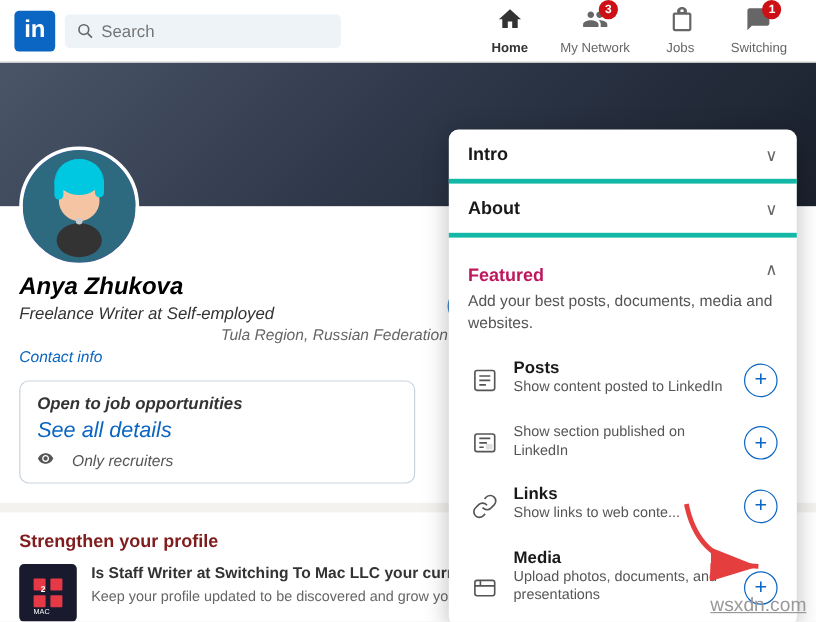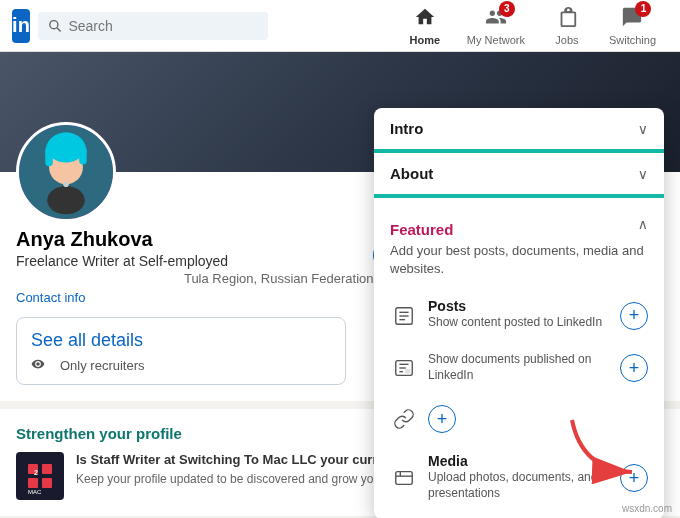--- a/index.html
+++ b/index.html
@@ -10,21 +10,21 @@
       background: white;
       height: 52px;
       display: flex;
       align-items: center;
       padding: 0 12px;
       border-bottom: 1px solid #e0dfdc;
       position: relative;
       z-index: 10;
     }
     .linkedin-logo {
-      width: 18px;
+      width: 34px;
       height: 34px;
       background: #0a66c2;
       border-radius: 4px;
       display: flex;
       align-items: center;
       justify-content: center;
       color: white;
       font-weight: 900;
       font-size: 20px;
       flex-shrink: 0;
@@ -113,20 +113,21 @@
       border: 3px solid white;
       background: linear-gradient(135deg, #667eea 0%, #764ba2 100%);
       overflow: hidden;
       display: flex;
       align-items: center;
       justify-content: center;
     }
     
     .profile-info {
       padding-top: 56px;
+      font-style: italic;
     }
     .profile-name {
       font-size: 20px;
       font-weight: 700;
       color: #000;
       margin-bottom: 2px;
     }
     .profile-title {
       font-size: 14px;
       color: #333;
@@ -183,21 +184,21 @@
 
     
     .strengthen-section {
       background: white;
       margin-top: 8px;
       padding: 16px;
     }
     .strengthen-title {
       font-size: 15px;
       font-weight: 700;
-      color: #0f766e;
+      color: #7f1d1d;
       margin-bottom: 10px;
     }
     .strengthen-card {
       display: flex;
       align-items: flex-start;
       gap: 12px;
     }
     .company-logo {
       width: 48px;
       height: 48px;
@@ -311,21 +312,21 @@
       margin-top: 11px;
     }
     .featured-desc {
       font-size: 13px;
       color: #555;
       padding: 0 16px 10px 16px;
       line-height: 1.4;
     }
     .featured-item {
       display: flex;
-      align-items: center;
+      align-items: flex-end;
       padding: 10px 16px;
       gap: 10px;
       position: relative;
     }
     .featured-item-icon {
       width: 28px;
       height: 28px;
       flex-shrink: 0;
       display: flex;
       align-items: center;
@@ -360,23 +361,24 @@
       cursor: pointer;
       flex-shrink: 0;
       margin-top: 2px;
     }
 
     
     .watermark {
       position: absolute;
       bottom: 4px;
       right: 8px;
-      font-size: 10px;
+      font-size: 16px;
       color: #999;
       z-index: 300;
+      text-decoration: underline;
     }
 
     
     .avatar-svg {
       width: 94px;
       height: 94px;
     }
   </style>
 </head>
 <body>
@@ -472,20 +474,21 @@
     <div class="profile-title">Freelance Writer at Self-employed</div>
     <div class="profile-location">
       <span>Tula Region, Russian Federation</span>
       <span style="color:#ccc;">·</span>
       <span class="connections-link">197 connections</span>
       <span style="color:#ccc;">·</span>
     </div>
     <a class="contact-link">Contact info</a>
 
     <div class="open-to-box">
+      <span class="open-title">Open to job opportunities</span>
       <a class="see-details">See all details</a>
       <div class="recruiters-row">
         <span>
           <svg width="14" height="14" viewBox="0 0 24 24" fill="#555">
               <path d="M12 4.5C7 4.5 2.73 7.61 1 12c1.73 4.39 6 7.5 11 7.5s9.27-3.11 11-7.5c-1.73-4.39-6-7.5-11-7.5zM12 17c-2.76 0-5-2.24-5-5s2.24-5 5-5 5 2.24 5 5-2.24 5-5 5zm0-8c-1.66 0-3 1.34-3 3s1.34 3 3 3 3-1.34 3-3-1.34-3-3-3z"></path>
             </svg>
         </span>
         <span>Only recruiters</span>
       </div>
     </div>
@@ -557,31 +560,35 @@
       <div class="featured-item-icon">
         <svg width="22" height="22" viewBox="0 0 24 24" fill="none" stroke="#555" stroke-width="1.5">
           <rect x="3" y="4" width="18" height="16" rx="2"></rect>
           <line x1="7" y1="8" x2="17" y2="8"></line>
           <line x1="7" y1="12" x2="14" y2="12"></line>
           <line x1="7" y1="16" x2="11" y2="16"></line>
           <rect x="13" y="13" width="6" height="5" fill="#e0e0e0" stroke="none"></rect>
         </svg>
       </div>
       <div class="featured-item-text">
-        <div class="featured-item-desc">Show documents published on LinkedIn</div>
+        <div class="featured-item-desc">Show section published on LinkedIn</div>
       </div>
       <button class="add-btn">+</button>
     </div>
 
     <div class="featured-item">
       <div class="featured-item-icon">
         <svg width="22" height="22" viewBox="0 0 24 24" fill="none" stroke="#555" stroke-width="1.5">
           <path d="M10 13a5 5 0 0 0 7.54.54l3-3a5 5 0 0 0-7.07-7.07l-1.72 1.71"></path>
           <path d="M14 11a5 5 0 0 0-7.54-.54l-3 3a5 5 0 0 0 7.07 7.07l1.71-1.71"></path>
         </svg>
+      </div>
+      <div class="featured-item-text">
+        <div class="featured-item-title">Links</div>
+        <div class="featured-item-desc">Show links to web conte...</div>
       </div>
       <button class="add-btn">+</button>
     </div>
 
     <div class="featured-item" style="position:relative;">
       <div class="featured-item-icon">
         <svg width="22" height="22" viewBox="0 0 24 24" fill="none" stroke="#555" stroke-width="1.5">
           <rect x="3" y="5" width="18" height="14" rx="2"></rect>
           <line x1="3" y1="10" x2="21" y2="10"></line>
           <line x1="8" y1="5" x2="8" y2="10"></line>

